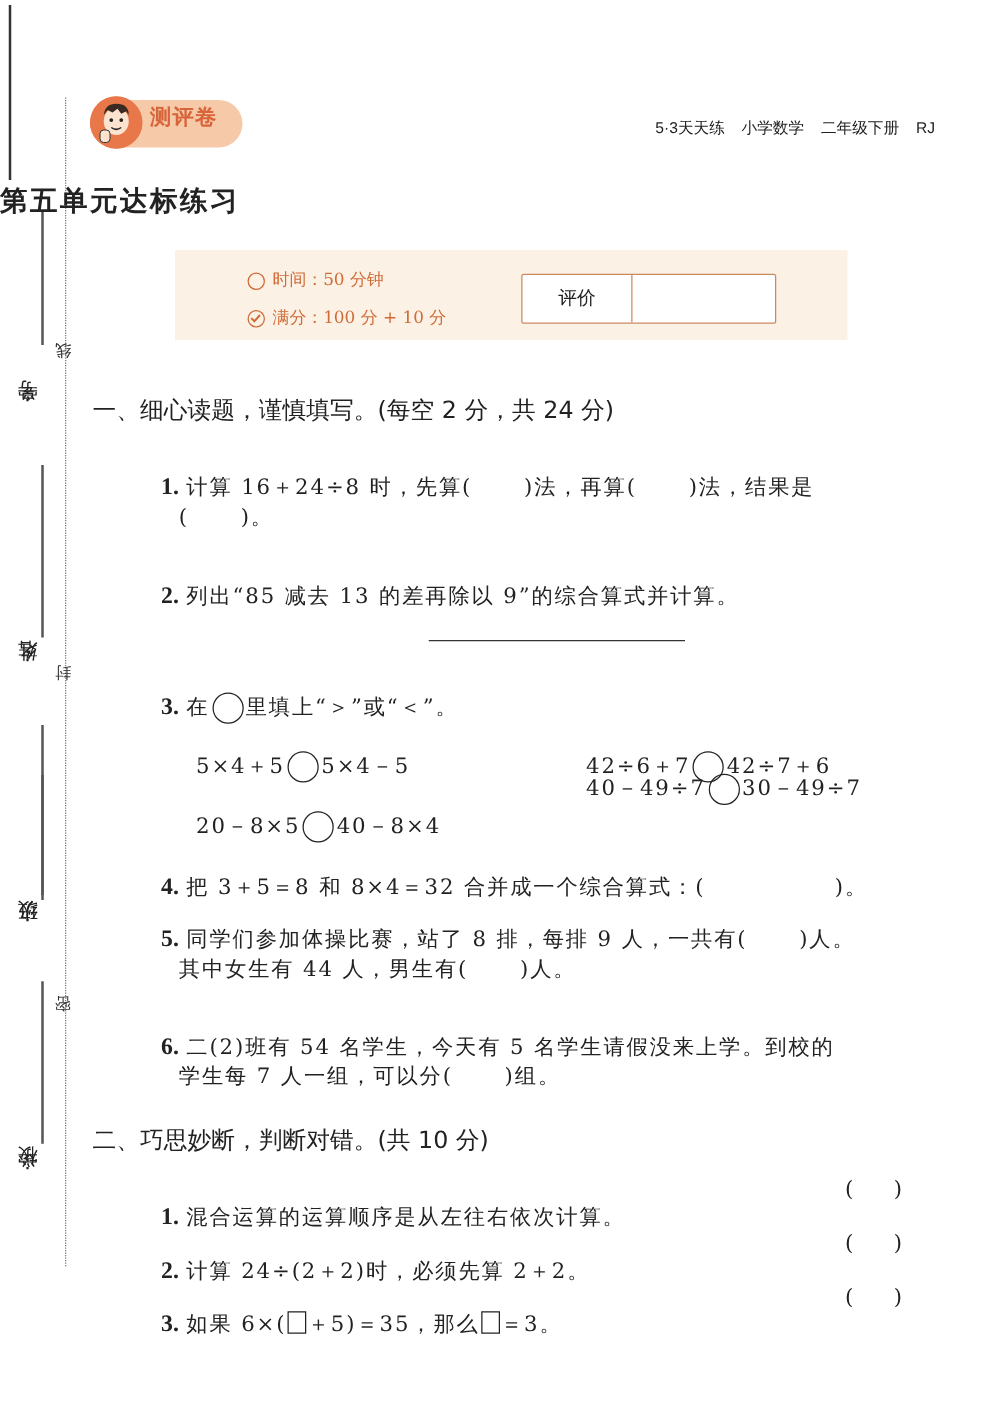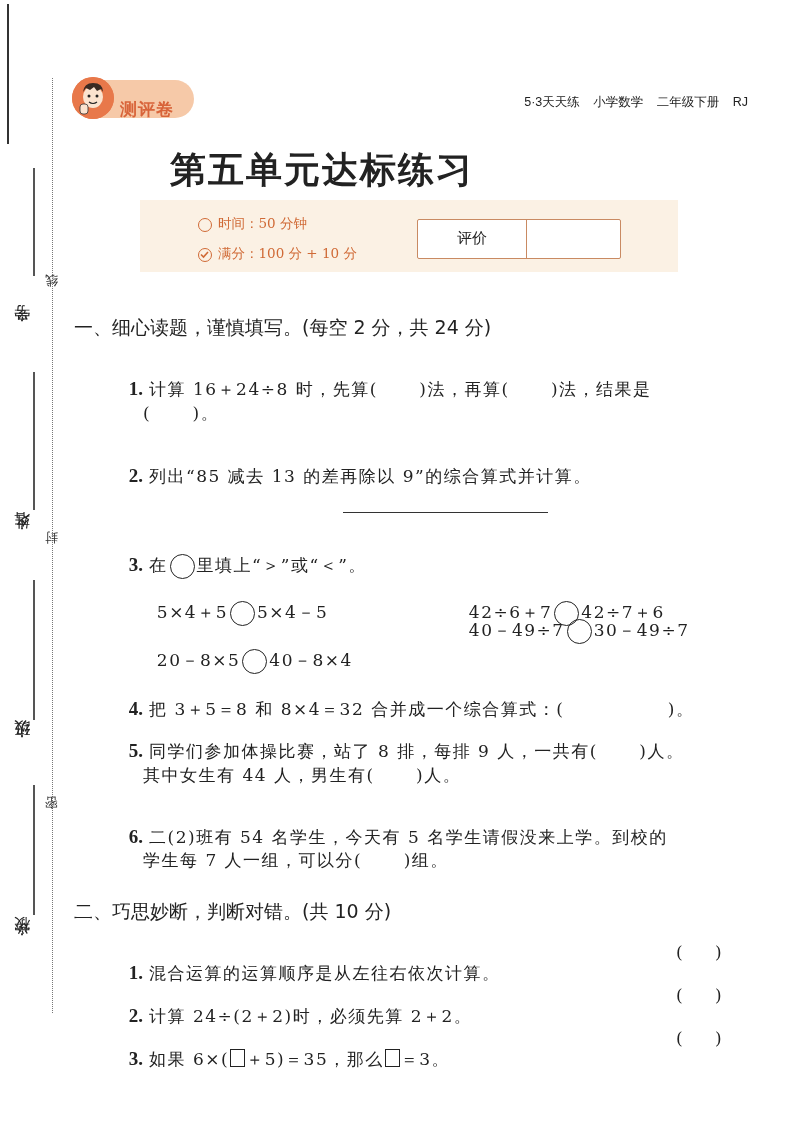--- a/index.html
+++ b/index.html
@@ -9,29 +9,29 @@
   
   .edge-line { position: absolute; left: 7px; top: 4px; width: 2px; height: 140px; background: #333; }
   .dotted { position: absolute; left: 52px; top: 78px; height: 935px; border-left: 1.5px dotted #777; }
   .seal-mark { position: absolute; left: 44px; width: 18px; font-size: 13px; color: #333; background: #fff; text-align: center; line-height: 16px; writing-mode: vertical-rl; transform: rotate(180deg); }
   .field-line { position: absolute; left: 33px; width: 1.5px; background: #555; }
   .field-label { position: absolute; left: 12px; width: 22px; font-size: 16px; color: #222; writing-mode: vertical-rl; transform: rotate(180deg); letter-spacing: 2px; font-family: "DejaVu Sans", sans-serif; }
 
   
   .badge { position: absolute; left: 72px; top: 80px; width: 122px; height: 38px; background: #f6c9a8; border-radius: 19px; }
   .badge-avatar { position: absolute; left: 72px; top: 77px; width: 42px; height: 42px; border-radius: 50%; background: #e8784a; overflow: hidden; }
-  .badge-text { position: absolute; left: 120px; top: 98px; font-size: 17px; color: #d8643a; font-family: "DejaVu Sans", sans-serif; font-weight: bold; letter-spacing: 1px; }
+  .badge-text { position: absolute; left: 120px; top: 82px; font-size: 17px; color: #d8643a; font-family: "DejaVu Sans", sans-serif; font-weight: bold; letter-spacing: 1px; }
   .series { position: absolute; right: 52px; top: 94px; font-size: 12.5px; color: #222; font-family: Liberation Sans, sans-serif; word-spacing: 10px; }
-  .title { position: absolute; left: 0; width: 644px; top: 146px; text-align: center; font-size: 36px; font-weight: bold; color: #222; letter-spacing: 2px; }
+  .title { position: absolute; left: 0; width: 644px; top: 146px; text-align: left; font-size: 22px; font-weight: bold; color: #222; letter-spacing: 2px; }
 
   .info-band { position: absolute; left: 140px; top: 200px; width: 538px; height: 72px; background: #fbf1e4; }
   .info-row { position: absolute; left: 198px; font-size: 13.5px; color: #d06a36; }
   .info-icon { position: absolute; left: 198px; width: 14px; height: 14px; border: 1.6px solid #d06a36; border-radius: 50%; }
   .eval-box { position: absolute; left: 417px; top: 219px; width: 204px; height: 40px; border: 1.5px solid #c98a62; background: #fff; border-radius: 2px; display: flex; }
-  .eval-label { width: 109px; border-right: 1.5px solid #c98a62; text-align: center; line-height: 37px; font-size: 15px; color: #222; }
+  .eval-label { width: 88px; border-right: 1.5px solid #c98a62; text-align: center; line-height: 37px; font-size: 15px; color: #222; }
   .eval-value { flex: 1; }
 
   
   .section-head { position: absolute; left: 74px; font-size: 19px; color: #222; font-family: "DejaVu Sans", sans-serif; }
   .q { position: absolute; font-size: 17px; color: #222; white-space: pre; letter-spacing: 1.5px; }
   .qnum { font-weight: bold; font-family: "Liberation Serif", serif; font-size: 19px; margin-right: 6px; letter-spacing: 0; }
   .circ { display: inline-block; width: 25px; height: 25px; border: 1.5px solid #222; border-radius: 50%; vertical-align: middle; margin: 0 2px; }
   .box { display: inline-block; width: 15px; height: 18px; border: 1.4px solid #222; vertical-align: -2px; margin: 0 1px; }
   .answer-line { position: absolute; left: 343px; top: 512px; width: 205px; height: 1px; background: #333; }
   .paren-right { position: absolute; font-size: 17px; color: #222; white-space: pre; }

